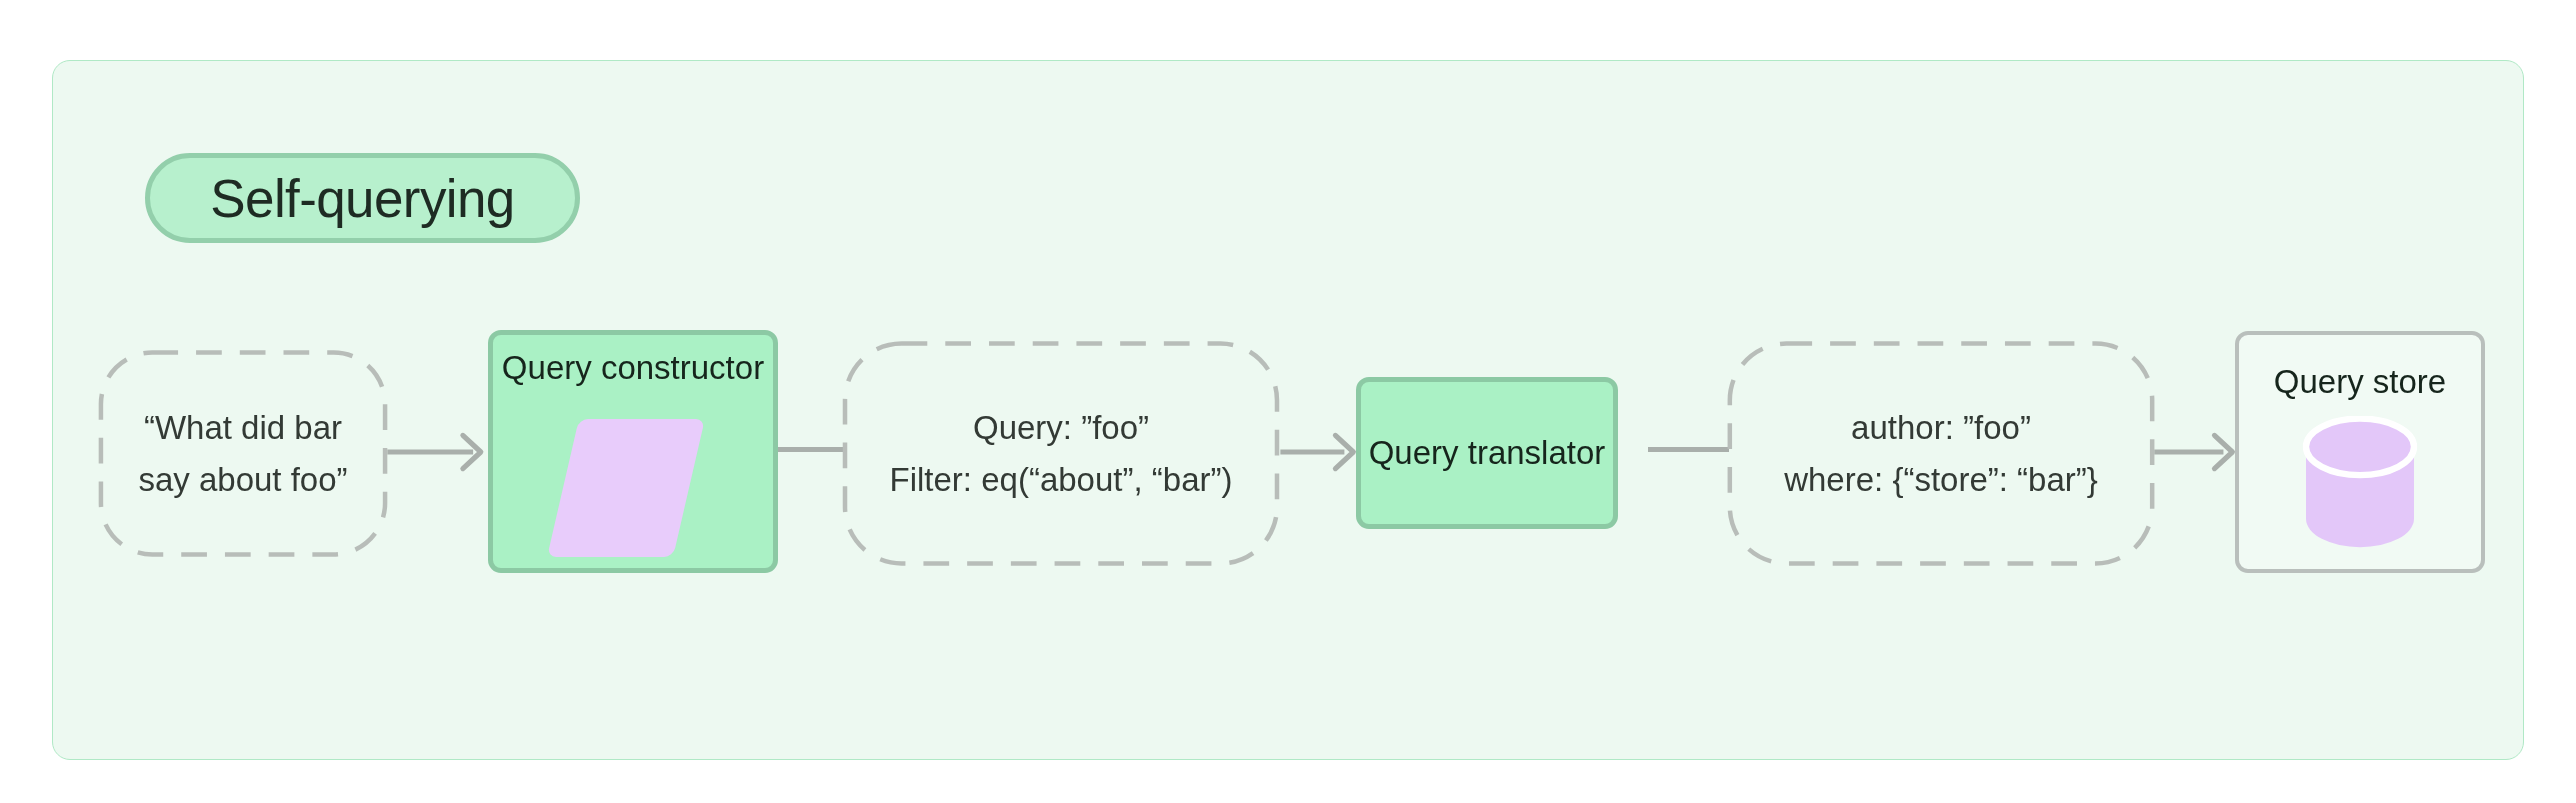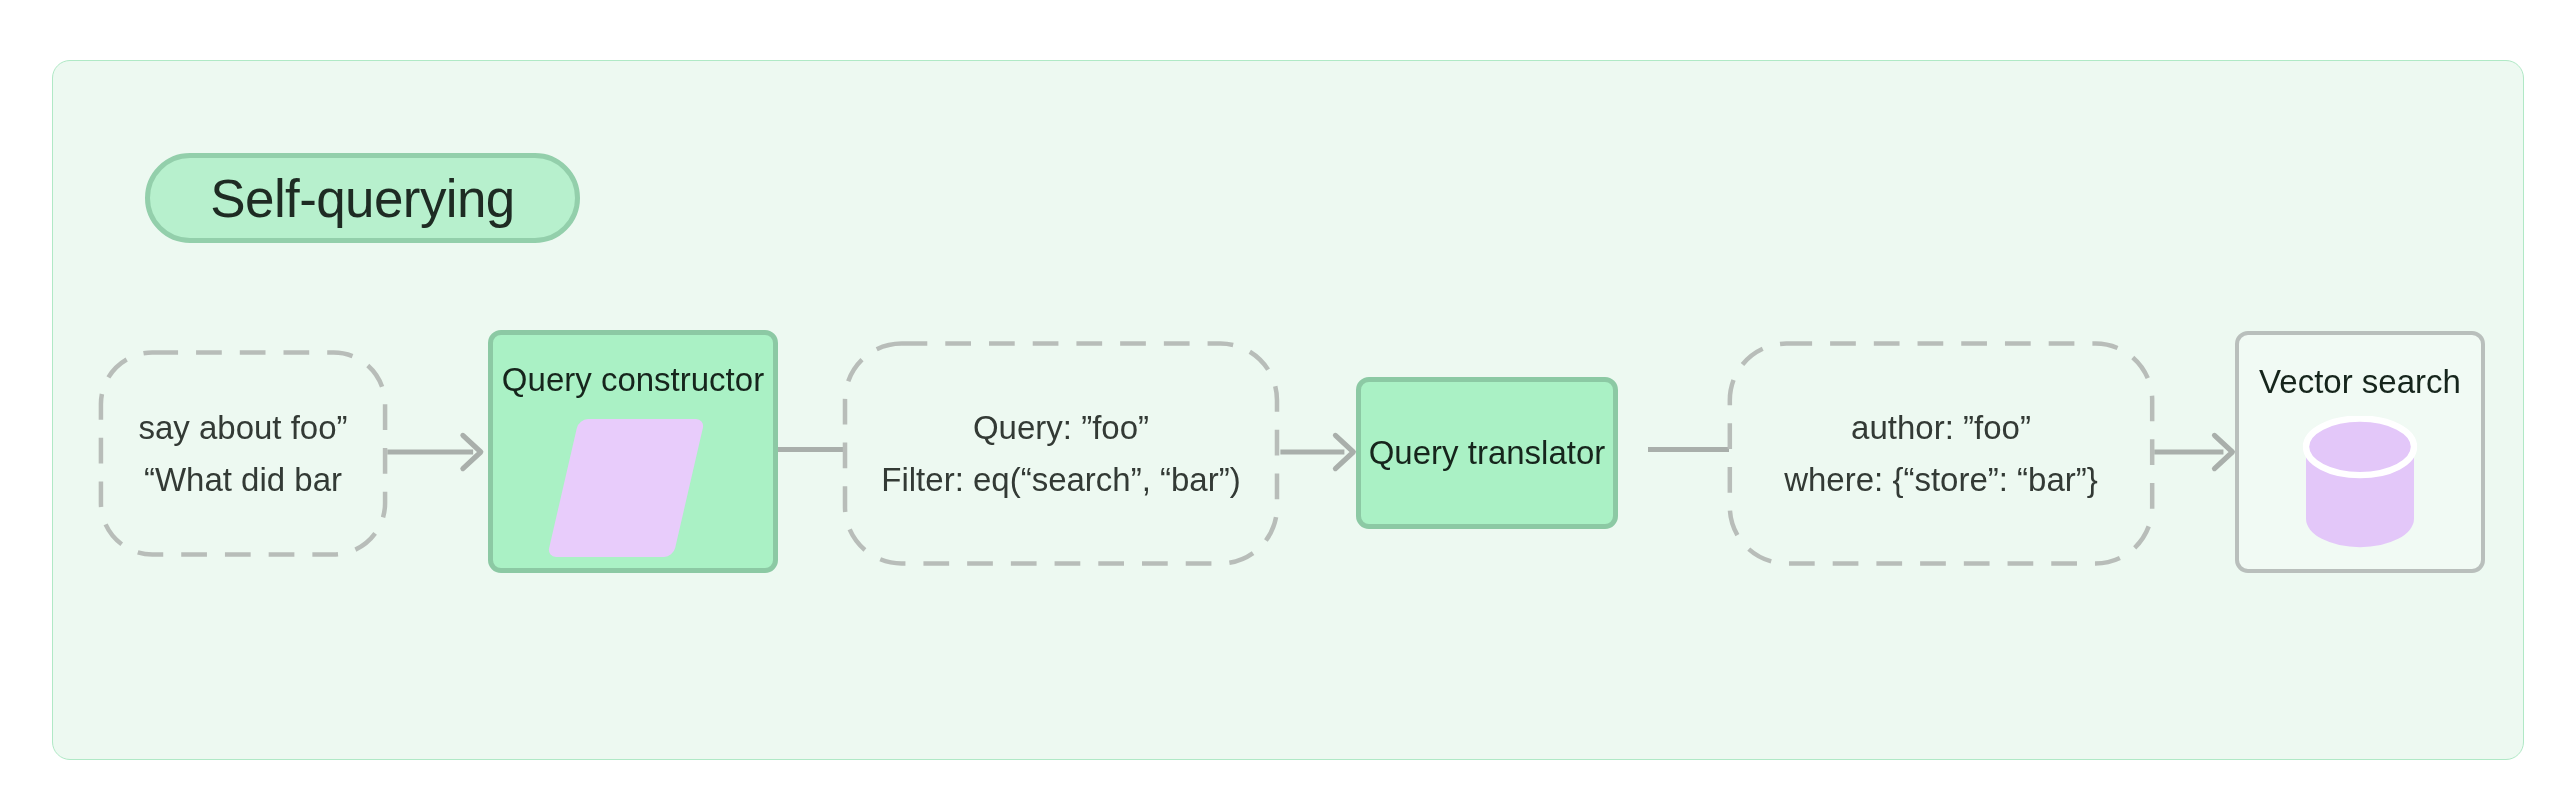--- a/index.html
+++ b/index.html
@@ -32,21 +32,21 @@
     display:flex;align-items:center;justify-content:center;}
   .title-pill span{font-size:53px;font-weight:500;color:var(--c-title-text);letter-spacing:-0.6px;}
   .node{position:absolute;}
   .dashed-box{display:flex;align-items:center;justify-content:center;}
   .dashed-box svg.dash{position:absolute;left:0;top:0;}
   .node-text{position:relative;text-align:center;font-size:33px;line-height:52px;color:var(--c-node-text);}
   .green-box{background:var(--c-green-fill);border:5.2px solid var(--c-green-border);border-radius:13px;}
   .green-box .label{text-align:center;font-size:33px;color:var(--c-label-text);}
   .outline-box{background:var(--c-outline-fill);border:4.5px solid var(--c-outline-border);border-radius:13px;}
   .outline-box .label{text-align:center;font-size:33px;color:var(--c-label-text);}
-  .pad-top{padding-top:26px;}
+  .pad-top{padding-top:14px;}
   .center-both{display:flex;align-items:center;justify-content:center;}
   .parallelogram{position:absolute;left:70px;top:84px;width:126px;height:138px;
     background:var(--c-purple);border-radius:9px;transform:skewX(-13deg);}
   .conn-line{position:absolute;height:5.2px;background:var(--c-arrow);}
   .arrow-svg{position:absolute;overflow:visible;}
   .cyl{position:absolute;left:50%;top:81px;transform:translateX(-50%);}
 </style>
 </head>
 <body>
 
@@ -55,22 +55,22 @@
 
     <div class="title-pill">
       <span>Self-querying</span>
     </div>
 
     <div class="node dashed-box" style="left:45px;top:289px;width:290px;height:207px">
       <svg class="dash" width="290" height="207" viewBox="0 0 450 322">
         <rect x="4" y="4" width="442" height="314" rx="80" fill="none" stroke="var(--c-dash)" stroke-width="7" stroke-dasharray="40 28"></rect>
       </svg>
       <div class="node-text">
+        <div>“What did bar</div>
         <div>say about foo”</div>
-        <div>“What did bar</div>
       </div>
     </div>
 
     <svg class="arrow-svg" style="left:334px;top:359px" width="98" height="64" viewBox="0 0 152 100">
       <path d="M0 50 H134" stroke="var(--c-arrow)" stroke-width="8" fill="none"></path>
       <path d="M118 24 L146 50 L118 76" stroke="var(--c-arrow)" stroke-width="8" fill="none" stroke-linecap="round" stroke-linejoin="round"></path>
     </svg>
 
     <div class="node green-box pad-top" style="left:435px;top:269px;width:290px;height:243px">
       <div class="label">Query constructor</div>
@@ -78,21 +78,21 @@
     </div>
 
     <div class="conn-line" style="left:725px;top:386px;width:66px"></div>
 
     <div class="node dashed-box" style="left:789px;top:280px;width:438px;height:225px">
       <svg class="dash" width="438" height="225" viewBox="0 0 680 350">
         <rect x="4" y="4" width="672" height="342" rx="88" fill="none" stroke="var(--c-dash)" stroke-width="7" stroke-dasharray="40 28"></rect>
       </svg>
       <div class="node-text">
         <div>Query: ”foo”</div>
-        <div>Filter: eq(“search”, “bar”)</div>
+        <div>Filter: eq(“about”, “bar”)</div>
       </div>
     </div>
 
     <svg class="arrow-svg" style="left:1227px;top:359px" width="75" height="64" viewBox="0 0 116 100">
       <path d="M0 50 H100" stroke="var(--c-arrow)" stroke-width="8" fill="none"></path>
       <path d="M86 24 L114 50 L86 76" stroke="var(--c-arrow)" stroke-width="8" fill="none" stroke-linecap="round" stroke-linejoin="round"></path>
     </svg>
 
     <div class="node green-box center-both" style="left:1303px;top:316px;width:262px;height:152px">
       <div class="label">Query translator</div>
@@ -109,21 +109,21 @@
         <div>where: {“store”: “bar”}</div>
       </div>
     </div>
 
     <svg class="arrow-svg" style="left:2101px;top:359px" width="80" height="64" viewBox="0 0 124 100">
       <path d="M0 50 H108" stroke="var(--c-arrow)" stroke-width="8" fill="none"></path>
       <path d="M94 24 L122 50 L94 76" stroke="var(--c-arrow)" stroke-width="8" fill="none" stroke-linecap="round" stroke-linejoin="round"></path>
     </svg>
 
     <div class="node outline-box" style="left:2182px;top:270px;width:250px;height:242px;padding-top:28px">
-      <div class="label">Vector search</div>
+      <div class="label">Query store</div>
       <svg class="cyl" width="115" height="135" viewBox="0 0 178 210">
         <path d="M5 48 V160 a84 44 0 0 0 168 0 V48 Z" fill="var(--c-purple-dark)"></path>
         <ellipse cx="89" cy="48" rx="84" ry="44" fill="var(--c-purple-dark)" stroke="#ffffff" stroke-width="10"></ellipse>
       </svg>
     </div>
 
   </div>
 </div>
 
 

